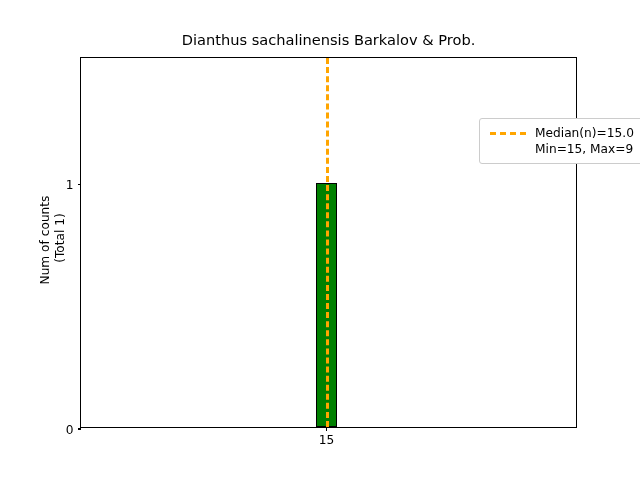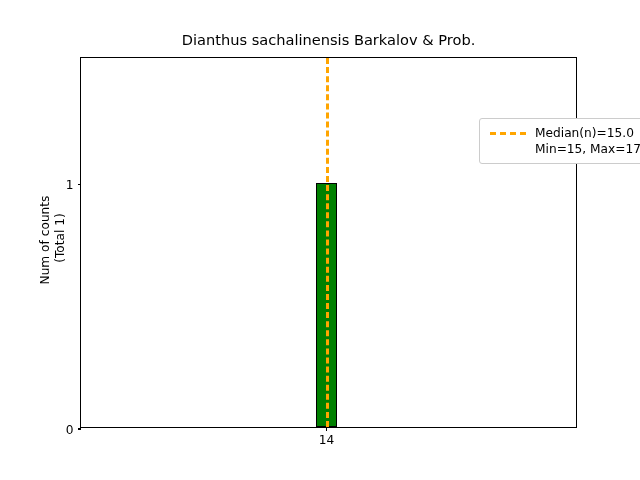--- a/index.html
+++ b/index.html
@@ -211,31 +211,31 @@
       <span class="tick-label">0</span>
       <span class="tick-mark"></span>
     </div>
     <div class="ytick" style="top:126.5px;">
       <span class="tick-label">1</span>
       <span class="tick-mark"></span>
     </div>
 
     <div class="xtick" style="left:245.5px;">
       <span class="tick-mark"></span>
-      <span class="tick-label">14</span>
+      <span class="tick-label">15</span>
     </div>
 
     <div id="legend">
       <div class="legend-row">
         <span class="legend-sample">
           <span class="dash"></span>
         </span>
         <span class="legend-texts">
           <span>Median(n)=15.0</span>
-          <span>Min=15, Max=17</span>
+          <span>Min=15, Max=9</span>
         </span>
       </div>
     </div>
 
   </div>
 
 
   <div id="ylabel-wrap">
     <div id="ylabel">Num of counts
  (Total 1)</div>

